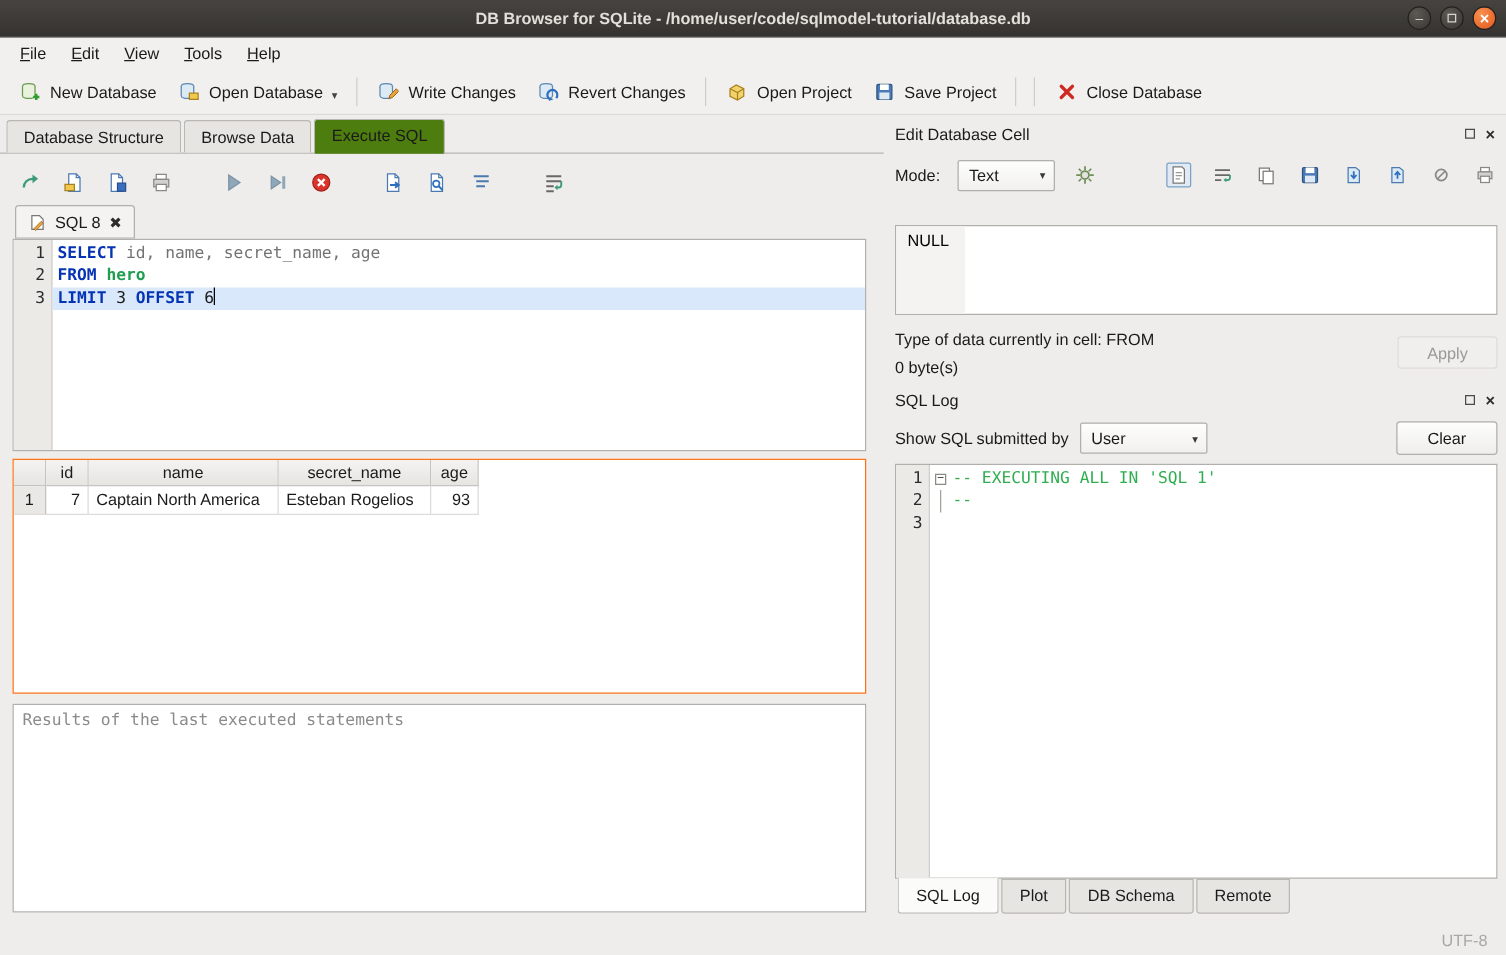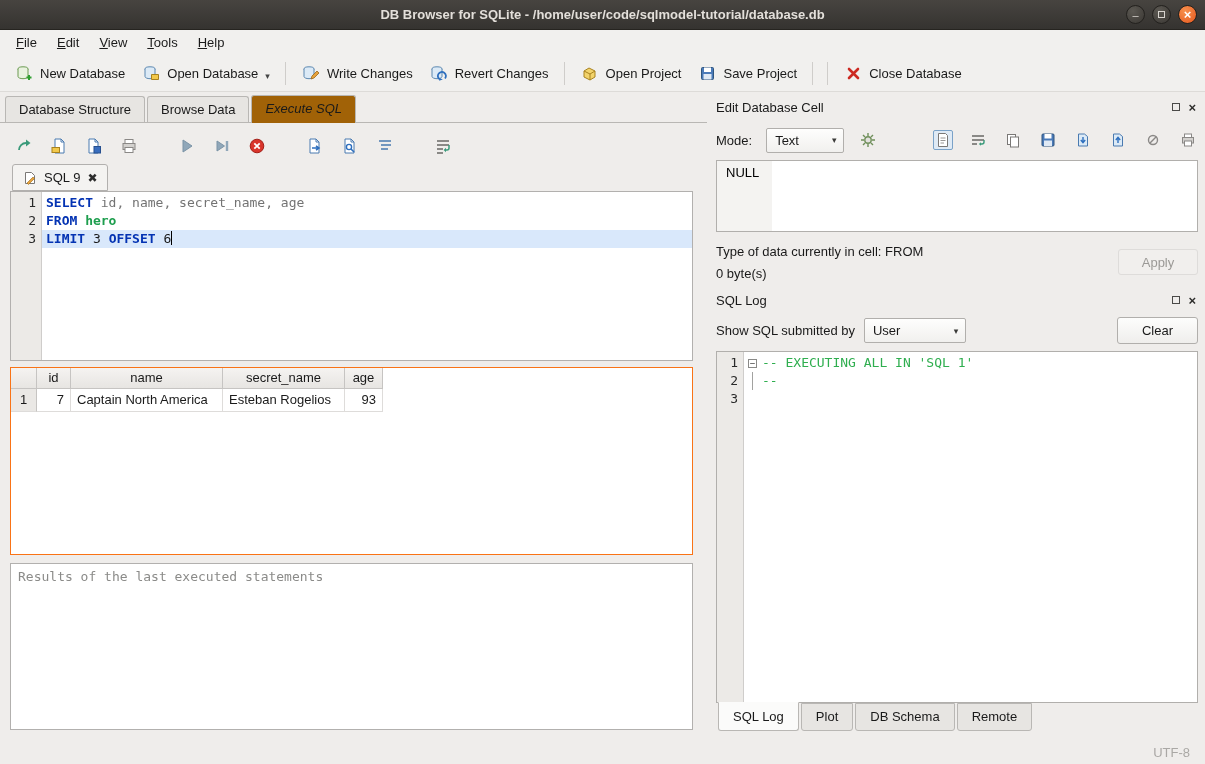--- a/index.html
+++ b/index.html
@@ -38,21 +38,21 @@
   .tb-btn { display: flex; align-items: center; gap: 6px; padding: 5px 8px; border-radius: 3px; white-space: nowrap; }
   .tb-btn.disabled { color: #a8a6a3; }
   .tb-sep { width: 1px; height: 23px; background: #cfcdca; margin: 0 7px; }
   .tb-caret { font-size: 9px; color: #444; margin-left: 1px; align-self: flex-end; padding-bottom: 3px; }
   
   .main { display: flex; height: 648px; }
   .left-pane { width: 707px; display: flex; flex-direction: column; }
   
   .main-tabs { display: flex; align-items: flex-end; height: 31px; padding: 5px 0 0 5px; border-bottom: 1px solid #b9b7b4; }
   .tab { border: 1px solid #b9b7b4; border-bottom: none; background: #e7e5e2; padding: 5px 13px; margin-right: 2px; border-top-left-radius: 3px; border-top-right-radius: 3px; }
-  .tab.active { background: #a16207; position: relative; margin-bottom: -1px; padding-bottom: 7px; font-style: italic; }
+  .tab.active { background: #4d7c0f; position: relative; margin-bottom: -1px; padding-bottom: 7px; }
   .tab-page { flex: 1; padding: 7px 14px 10px 10px; display: flex; flex-direction: column; }
   
   .sql-toolbar { height: 32px; display: flex; align-items: center; gap: 15px; padding-left: 4px; }
   .sql-toolbar .gap { width: 8px; }
   .icon-btn { display: flex; align-items: center; justify-content: center; width: 20px; height: 20px; }
   
   .editor-tabs { height: 29px; display: flex; align-items: flex-end; padding-left: 2px; }
   .etab { display: inline-flex; align-items: center; gap: 7px; padding: 5px 10px; border: 1px solid #b2b0ae; border-top-left-radius: 3px; border-top-right-radius: 3px; background: #f4f3f1; }
   .etab-close { font-size: 12px; color: #2c2c2c; cursor: default; }
   
@@ -83,21 +83,21 @@
   .dock-icons { display: flex; gap: 8px; align-items: center; padding-right: 2px; }
   .float-icon { width: 8px; height: 8px; border: 1px solid #4a4a48; display: inline-block; }
   .dock-close { font-weight: bold; font-size: 13px; line-height: 1; color: #2d2d2b; }
   .editcell-controls { height: 38px; display: flex; align-items: center; gap: 14px; margin-top: 4px; }
   .combo { height: 25px; border: 1px solid #b1afac; background: linear-gradient(#fefefd, #f1f0ee); display: flex; align-items: center; padding-left: 8px; border-radius: 2px; }
   .combo .combo-arrow { margin-left: auto; width: 18px; text-align: center; font-size: 9px; color: #3a3a38; }
   .mode-combo { width: 78px; }
   .user-combo { width: 102px; }
   .cell-icons { margin-left: auto; display: flex; gap: 15px; align-items: center; }
   .pressed { border: 1px solid #7aa2c8; background: #dfeaf5; border-radius: 2px; }
-  .editcell-text { height: 72px; border: 1px solid #b1afac; background: #fff; display: flex; margin-top: 1px; }
+  .editcell-text { height: 72px; border: 1px solid #b1afac; background: #fff; display: flex; margin-top: 21px; }
   .null-gutter { width: 55px; background: #f4f3f1; padding: 4px 0 0 9px; color: #000; }
   .editcell-info { display: flex; align-items: center; padding: 8px 0 6px 0; }
   .info-lines div { height: 22px; display: flex; align-items: center; }
   .apply-btn { margin-left: auto; width: 80px; height: 26px; background: #f1efed; border: 1px solid #dedcda; color: #9b9996; border-radius: 3px; display: flex; align-items: center; justify-content: center; }
   .sqllog-controls { display: flex; align-items: center; gap: 9px; padding: 7px 0; }
   .clear-btn { margin-left: auto; width: 81px; height: 27px; background: linear-gradient(#fdfdfc, #efeeec); border: 1px solid #b1afac; border-radius: 3px; display: flex; align-items: center; justify-content: center; }
   .sqllog-view { flex: 1; border: 1px solid #b1afac; background: #fff; display: flex; font-family: "DejaVu Sans Mono", monospace; font-size: 13px; line-height: 18px; }
   .log-area { flex: 1; padding-top: 2px; }
   .log-line { height: 18px; display: flex; align-items: center; white-space: pre; color: #2fae4f; }
   .fold-box { width: 9px; height: 9px; border: 1px solid #8a8a88; font-size: 9px; line-height: 7px; text-align: center; color: #444; margin: 0 5px 0 4px; flex-shrink: 0; background: #fff; }
@@ -301,21 +301,21 @@
       </div>
 
       <div class="editor-tabs">
         <div class="etab">
           <span class="icon-btn" style="width:14px;height:14px">
             <svg width="14" height="14" viewBox="0 0 14 14">
                 <path d="M2.5 1.5h6l3 3v8h-9z" fill="#fff" stroke="#7a7876"></path>
                 <path d="M4 12l6-6 1.5 1.5-6 6z" fill="#e8a33d" stroke="#9a6a1a" stroke-width="0.6"></path>
               </svg>
           </span>
-          <span>SQL 9</span>
+          <span>SQL 8</span>
           <span class="etab-close">✖</span>
         </div>
       </div>
 
       <div class="code-editor">
         <div class="gutter">
           <div>1</div>
           <div>2</div>
           <div>3</div>
         </div>

